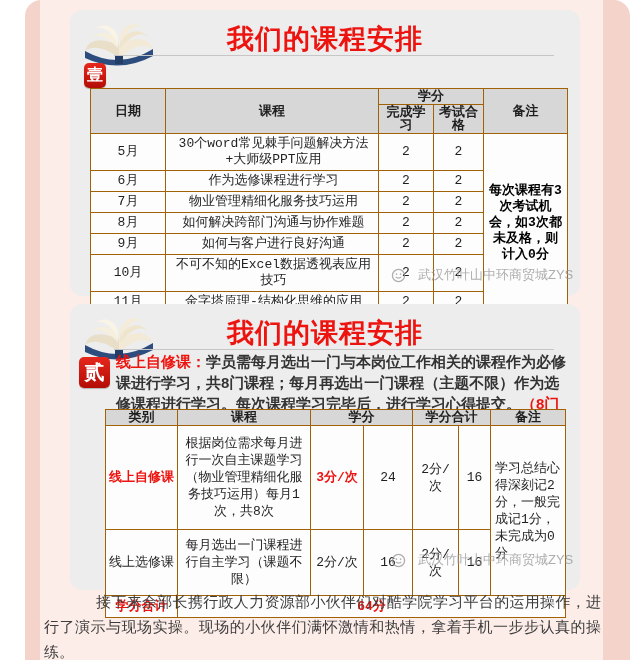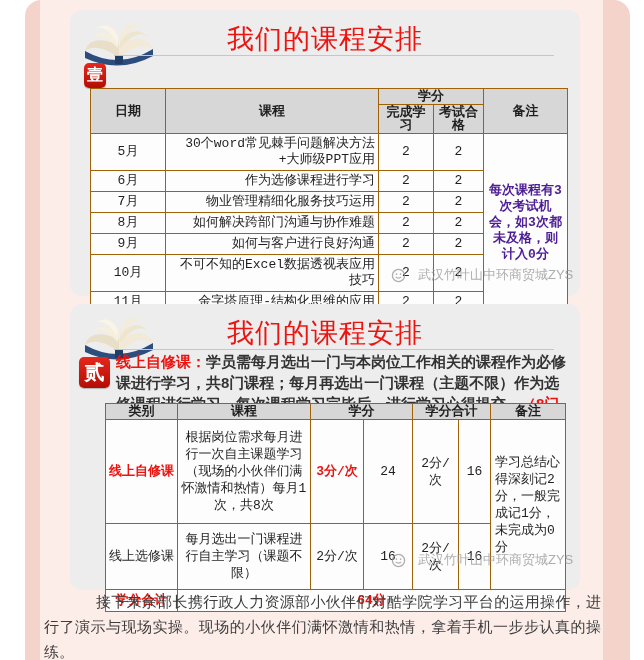--- a/index.html
+++ b/index.html
@@ -11,21 +11,21 @@
   .outer-bg { position:absolute; left:25px; top:0; width:605px; height:660px;
     background:#f4d4ca; border-radius:16px 16px 0 0; }
   .inner-bg { position:absolute; left:40px; top:0; width:563px; height:660px;
     background:#fdede8; }
   .card { position:absolute; left:70px; width:510px; background:#ededed; border-radius:12px; }
   .card1 { top:10px; height:286px; }
   .card2 { top:304px; height:286px; }
 
   .book-icon { position:absolute; left:12px; top:8px; width:74px; height:50px; }
   .card-title { position:absolute; left:0; right:0; top:11px; text-align:center;
-    font-size:27px; font-weight:normal; color:#ed1410; letter-spacing:1px; }
+    font-size:27px; font-weight:bold; color:#ed1410; letter-spacing:1px; }
   .title-rule { position:absolute; left:44px; right:26px; top:45px;
     border-top:1px solid #c6c6c6; }
 
   .seal { position:absolute; display:flex; align-items:center; justify-content:center;
     background:linear-gradient(180deg,#e6271c,#b30d05); color:#fff;
     font-family:"DejaVu Serif", serif; font-weight:bold; border-radius:5px;
     box-shadow:0 1px 1px rgba(0,0,0,.25); }
   .seal1 { left:14px; top:53px; width:22px; height:25px; font-size:16px; }
   .seal2 { left:9px; top:53px; width:31px; height:31px; font-size:20px; }
 
@@ -33,26 +33,26 @@
     color:#333; white-space:nowrap; }
   .intro2 { position:absolute; left:46px; top:47px; width:456px; font-size:15px;
     font-weight:600; color:#333; line-height:21px; }
   .red { color:#ed1410; font-weight:bold; }
 
   table { border-collapse:collapse; table-layout:fixed; background:#fdfdfd;
     font-size:13px; color:#1f1f1f; }
   th, td { border:1px solid #a16207; text-align:center; line-height:16px; padding:2px 3px;font-family:Liberation Mono, monospace; }
   th { background:#d7d7d7; font-weight:bold; padding:1px 2px; line-height:13px; }
   .tbl1 { position:absolute; left:20px; top:78px; width:477px; }
-  .tbl1 td.course { text-align:right; padding-left:6px;margin-left:29px; }
-  .tbl2 { position:absolute; left:35px; top:99px; width:460px;padding-left:20px; }
+  .tbl1 td.course { text-align:center; padding-left:6px;margin-left:29px; }
+  .tbl2 { position:absolute; left:35px; top:105px; width:460px;padding-left:20px; }
   .tbl2 td { line-height:17px; }
   .tbl2 td.c1 { padding:9px 2px; }
   .tbl2 td.c2 { padding:7px 2px; }
-  .remark-red { color:#4c1d95; font-weight:bold; }
+  .remark-red { color:#000000; font-weight:bold; }
   .remark-note { text-align:left; padding:3px 4px; line-height:17px; }
   .foot-label { color:#ed1410; font-weight:bold; }
   .foot-val { color:#ed1410; font-weight:bold; }
 
   .watermark { position:absolute; color:#9a9a9a; opacity:.8; font-size:13px;
     white-space:nowrap; display:flex; align-items:center; gap:12px; z-index:5; }
   .wm1 { left:391px; top:266px; }
   .wm2 { left:391px; top:551px; }
   .wm-icon { width:15px; height:15px; flex:0 0 auto; }
 
@@ -193,21 +193,21 @@
           <th>类别</th>
           <th>课程</th>
           <th colspan="2">学分</th>
           <th colspan="2">学分合计</th>
           <th>备注</th>
         </tr>
       </thead>
       <tbody>
         <tr>
           <td class="red c1">线上自修课</td>
-          <td class="c1">根据岗位需求每月进行一次自主课题学习（现场的小伙伴们满怀激情和热情）每月1次，共8次</td>
+          <td class="c1">根据岗位需求每月进行一次自主课题学习（物业管理精细化服务技巧运用）每月1次，共8次</td>
           <td class="red c1">3分/次</td>
           <td class="c1">24</td>
           <td class="c1">2分/次</td>
           <td class="c1">16</td>
           <td rowspan="2" class="remark-note">学习总结心得深刻记2分，一般完成记1分，未完成为0分</td>
         </tr>
         <tr>
           <td class="c2">线上选修课</td>
           <td class="c2">每月选出一门课程进行自主学习（课题不限）</td>
           <td class="c2">2分/次</td>

